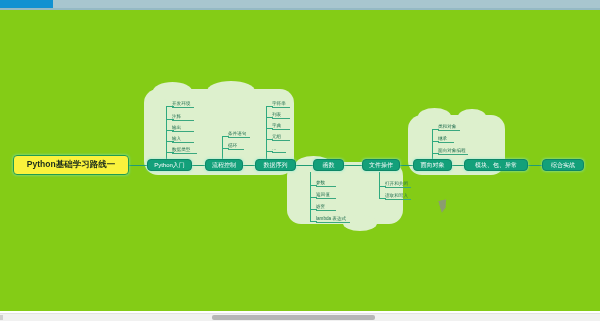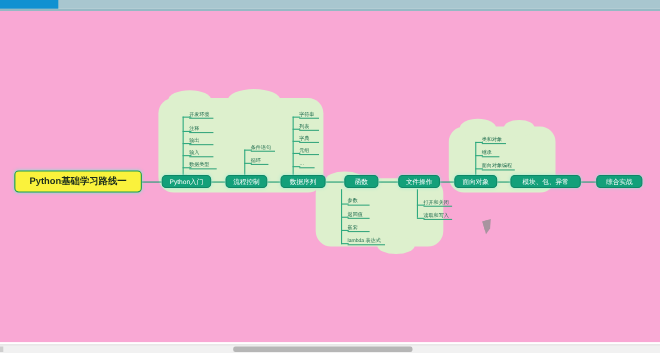--- a/index.html
+++ b/index.html
@@ -30,21 +30,21 @@
   .topbar-rule {
     position: absolute; top: 8px; left: 0;
     width: 600px; height: 2px;
     background: #95b9c4;
   }
 
   
   .canvas {
     position: absolute; top: 10px; left: 0;
     width: 600px; height: 301px;
-    background: #f9a8d4;
+    background: #84cc16;
   }
 
   
   .blob {
     position: absolute;
     background: #ddf0cd;
     border-radius: 14px;
   }
   .blob::before, .blob::after {
     content: "";

